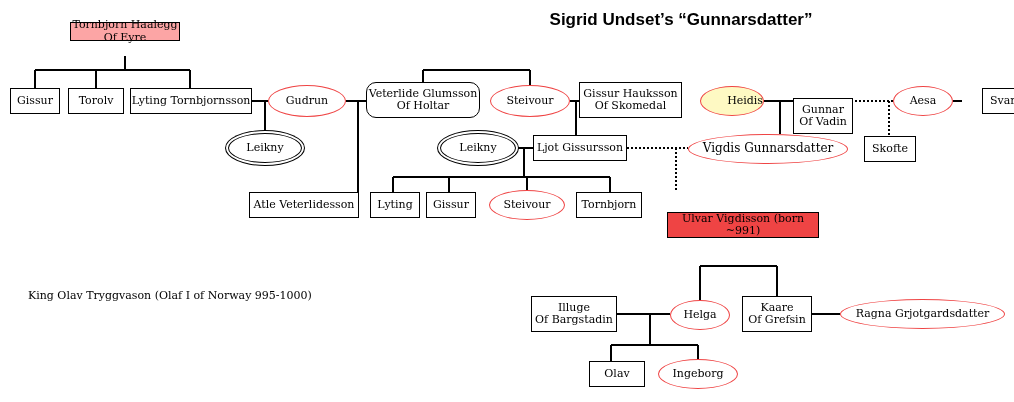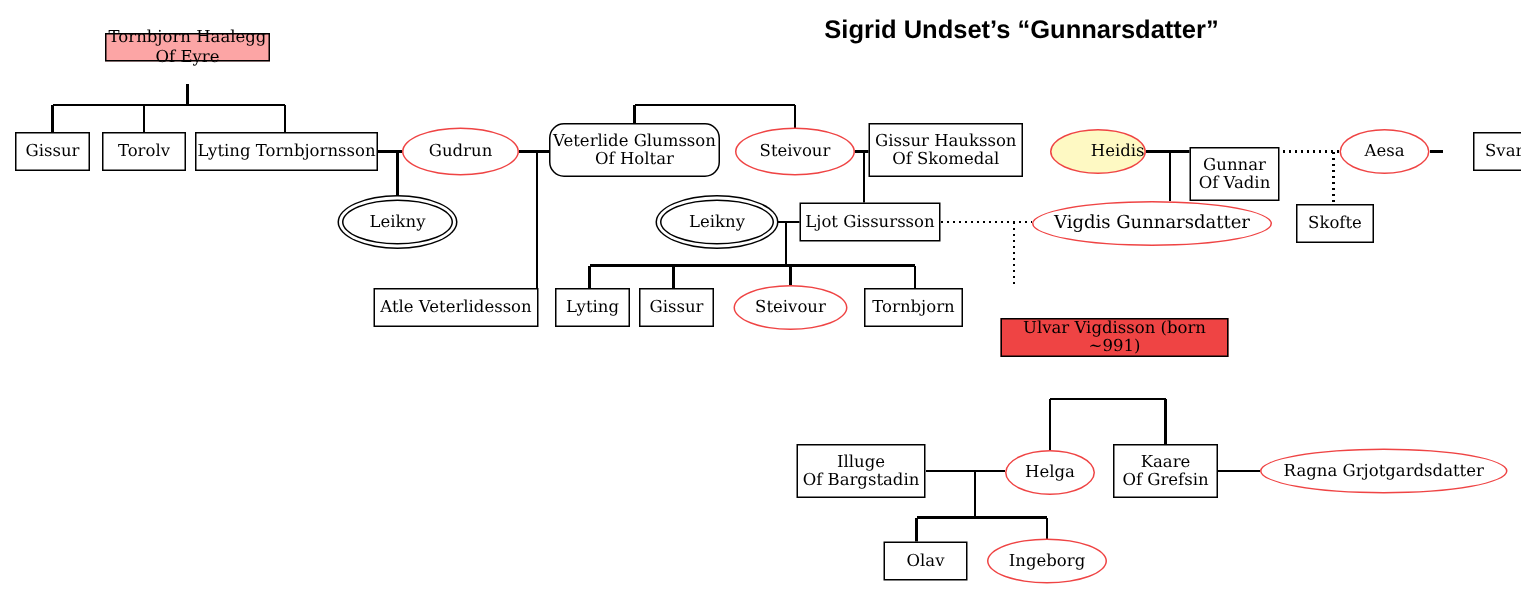--- a/index.html
+++ b/index.html
@@ -215,14 +215,15 @@
         </div>
       </div>
       <div class="node ell" style="left: 658px; top: 359px; width: 80px; height: 30px; font-size: 11px; background: rgb(255, 255, 255); color: rgb(0, 0, 0);">
         <div>
           <span class="nl">Ingeborg</span>
         </div>
       </div>
     </div>
 
   <div class="title" style="left: 681px; top: 10px; font-size: 17px; transform: translateX(-50%);">Sigrid Undset’s “Gunnarsdatter”</div>
+  <div class="note" style="left: 28px; top: 289px; font-size: 11px;">King Olav Tryggvason (Olaf I of Norway 995-1000)</div>
 
 </div>
 
 </body></html>

